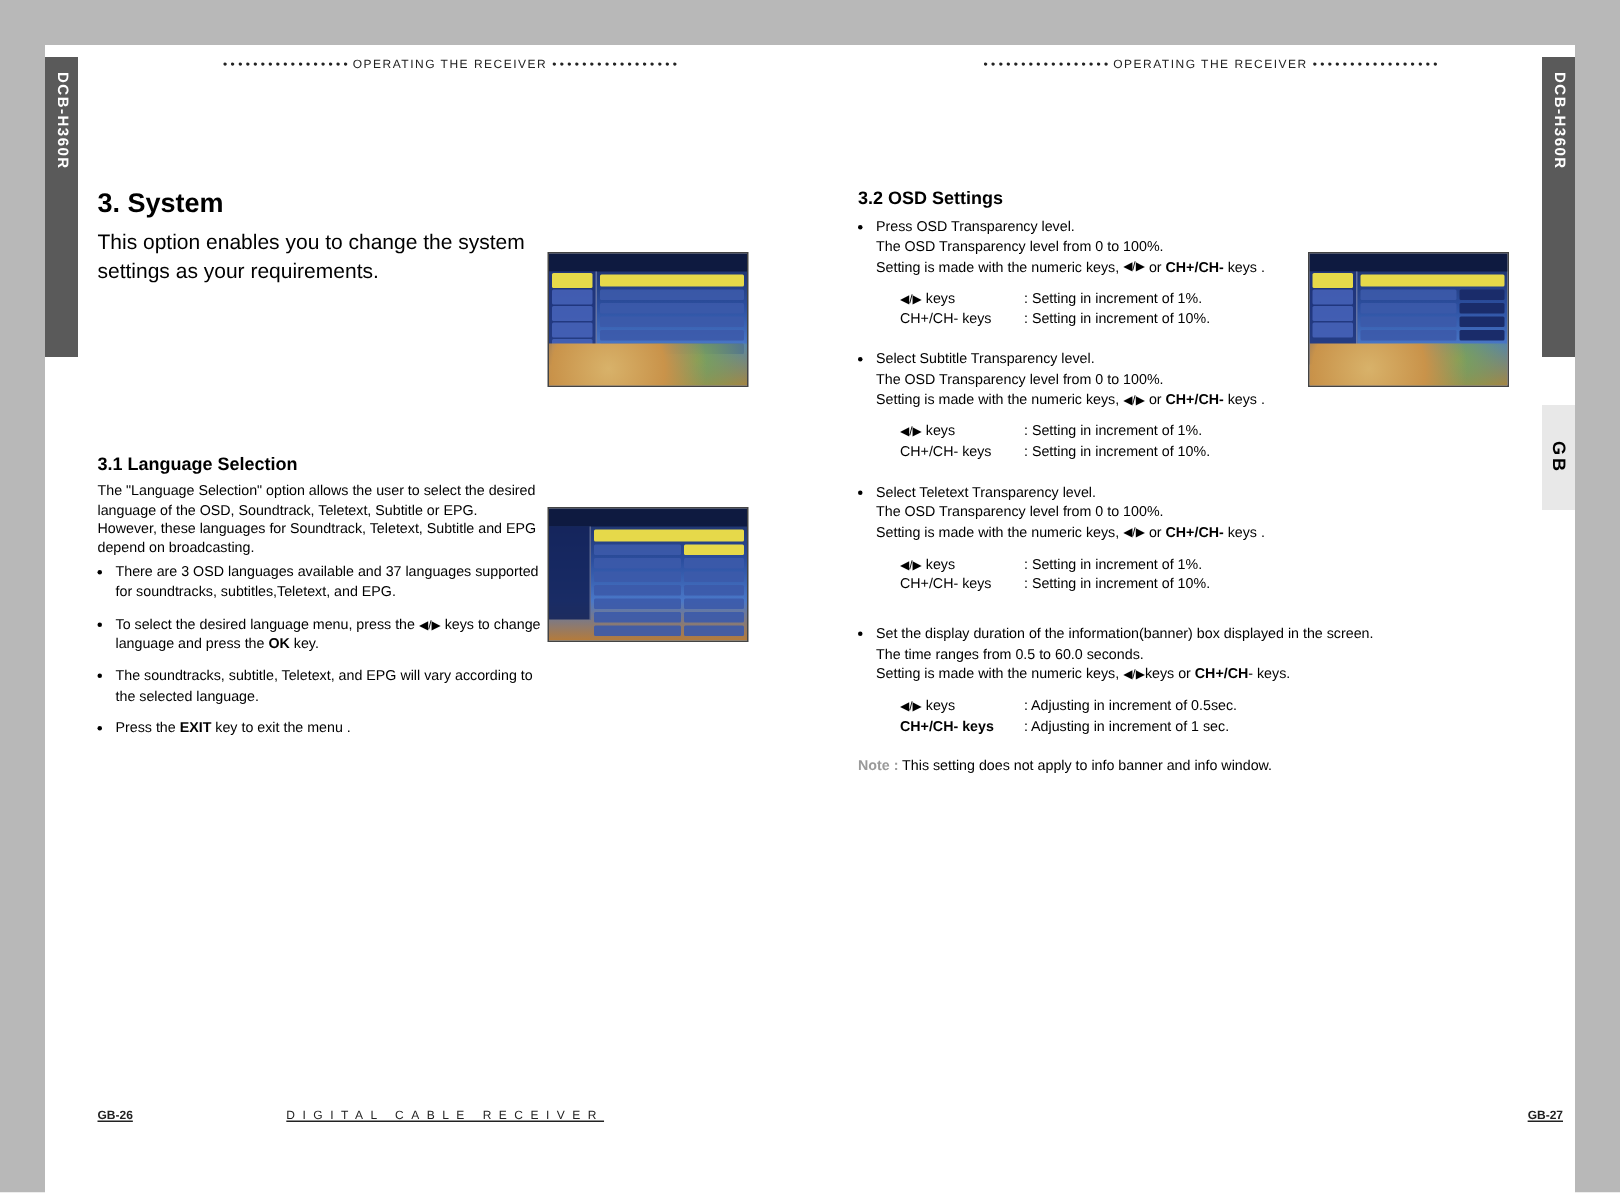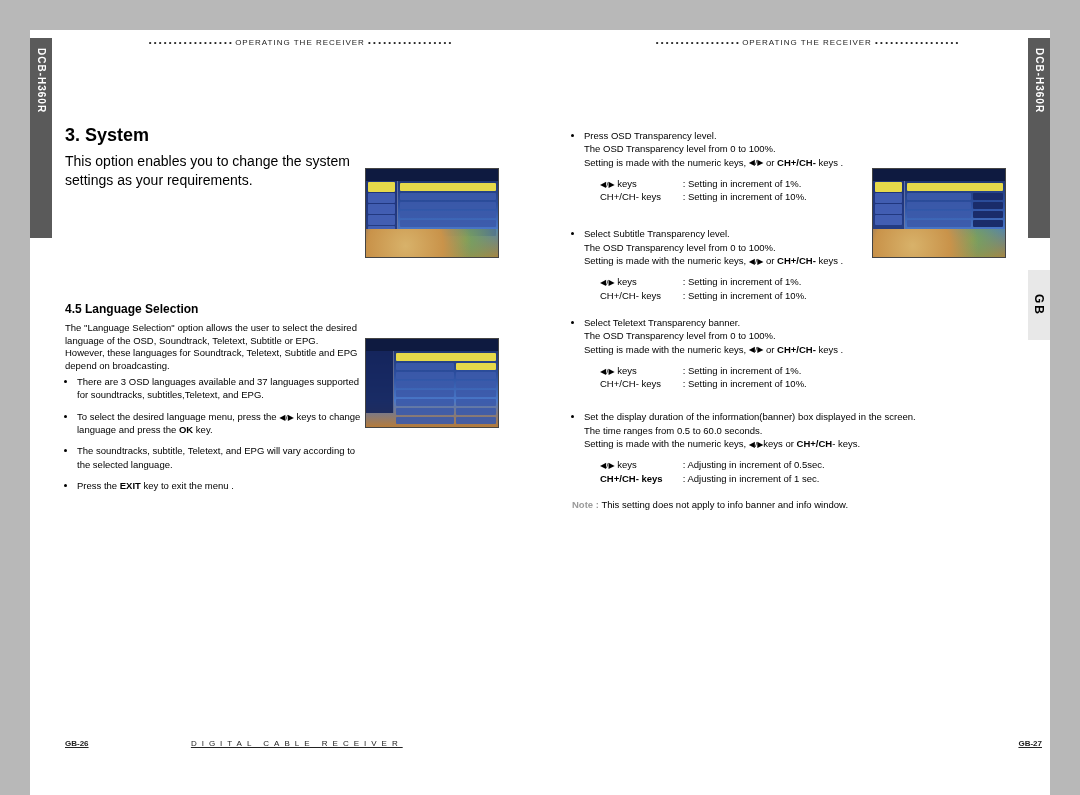--- a/index.html
+++ b/index.html
@@ -79,21 +79,21 @@
       <span class="dots">• • • • • • • • • • • • • • • • •</span>
     </div>
 
     <div style="height:50px"></div>
 
     <h1 class="section-title">3. System</h1>
     <p class="intro">This option enables you to change the system settings as your requirements.</p>
 
     <div style="height:90px"></div>
 
-    <h2 class="subsection">4.5 Language Selection</h2>
+    <h2 class="subsection">3.1 Language Selection</h2>
     <p class="body" style="width:295px;margin-bottom:2px">The "Language Selection" option allows the user to select the desired language of the OSD, Soundtrack, Teletext, Subtitle or EPG. However, these languages for Soundtrack, Teletext, Subtitle and EPG depend on broadcasting.</p>
 
     <ul class="bullets" style="width:300px">
       <li>There are 3 OSD languages available and 37 languages supported for soundtracks, subtitles,Teletext, and EPG.</li>
       <li>
         <span>To select the desired language menu, press the </span><span class="inline-icon">◀/▶</span><span> keys to change language and press the </span><span class="bold">OK</span><span> key.</span>
       </li>
       <li>The soundtracks, subtitle, Teletext, and EPG will vary according to the selected language.</li>
       <li>
         <span>Press the </span><span class="bold">EXIT</span><span> key to exit the menu .</span>
@@ -176,52 +176,53 @@
 
   <div class="page page-right">
     <div class="running-head">
       <span class="dots">• • • • • • • • • • • • • • • • •</span>
       <span>OPERATING THE RECEIVER</span>
       <span class="dots">• • • • • • • • • • • • • • • • •</span>
     </div>
 
     <div style="height:50px"></div>
 
+    <h2 class="subsection" style="margin-top:0">3.2 OSD Settings</h2>
 
     <ul class="bullets" style="width:300px;margin-top:4px">
       <li>
         <span>Press OSD Transparency level.</span><br>
         <span>The OSD Transparency level from 0 to 100%.</span><br>
         <span>Setting is made with the numeric keys, </span><span class="inline-icon">◀/▶</span><span> or </span><span class="bold">CH+/CH-</span><span> keys .</span>
       </li>
     </ul>
     <div class="key-row">
       <span style="display:inline-block;width:80px"><span class="inline-icon">◀/▶</span> keys</span>
       <span>: Setting in increment of 1%.</span><br>
       <span style="display:inline-block;width:80px">CH+/CH- keys</span>
       <span>: Setting in increment of 10%.</span>
     </div>
 
-    <ul class="bullets" style="width:400px;margin-top:24px">
+    <ul class="bullets" style="width:400px;margin-top:14px">
       <li>
         <span>Select Subtitle Transparency level.</span><br>
         <span>The OSD Transparency level from 0 to 100%.</span><br>
         <span>Setting is made with the numeric keys, </span><span class="inline-icon">◀/▶</span><span> or </span><span class="bold">CH+/CH-</span><span> keys .</span>
       </li>
     </ul>
     <div class="key-row">
       <span style="display:inline-block;width:80px"><span class="inline-icon">◀/▶</span> keys</span>
       <span>: Setting in increment of 1%.</span><br>
       <span style="display:inline-block;width:80px">CH+/CH- keys</span>
       <span>: Setting in increment of 10%.</span>
     </div>
 
     <ul class="bullets" style="width:400px;margin-top:14px">
       <li>
-        <span>Select Teletext Transparency banner.</span><br>
+        <span>Select Teletext Transparency level.</span><br>
         <span>The OSD Transparency level from 0 to 100%.</span><br>
         <span>Setting is made with the numeric keys, </span><span class="inline-icon">◀/▶</span><span> or </span><span class="bold">CH+/CH-</span><span> keys .</span>
       </li>
     </ul>
     <div class="key-row">
       <span style="display:inline-block;width:80px"><span class="inline-icon">◀/▶</span> keys</span>
       <span>: Setting in increment of 1%.</span><br>
       <span style="display:inline-block;width:80px">CH+/CH- keys</span>
       <span>: Setting in increment of 10%.</span>
     </div>

